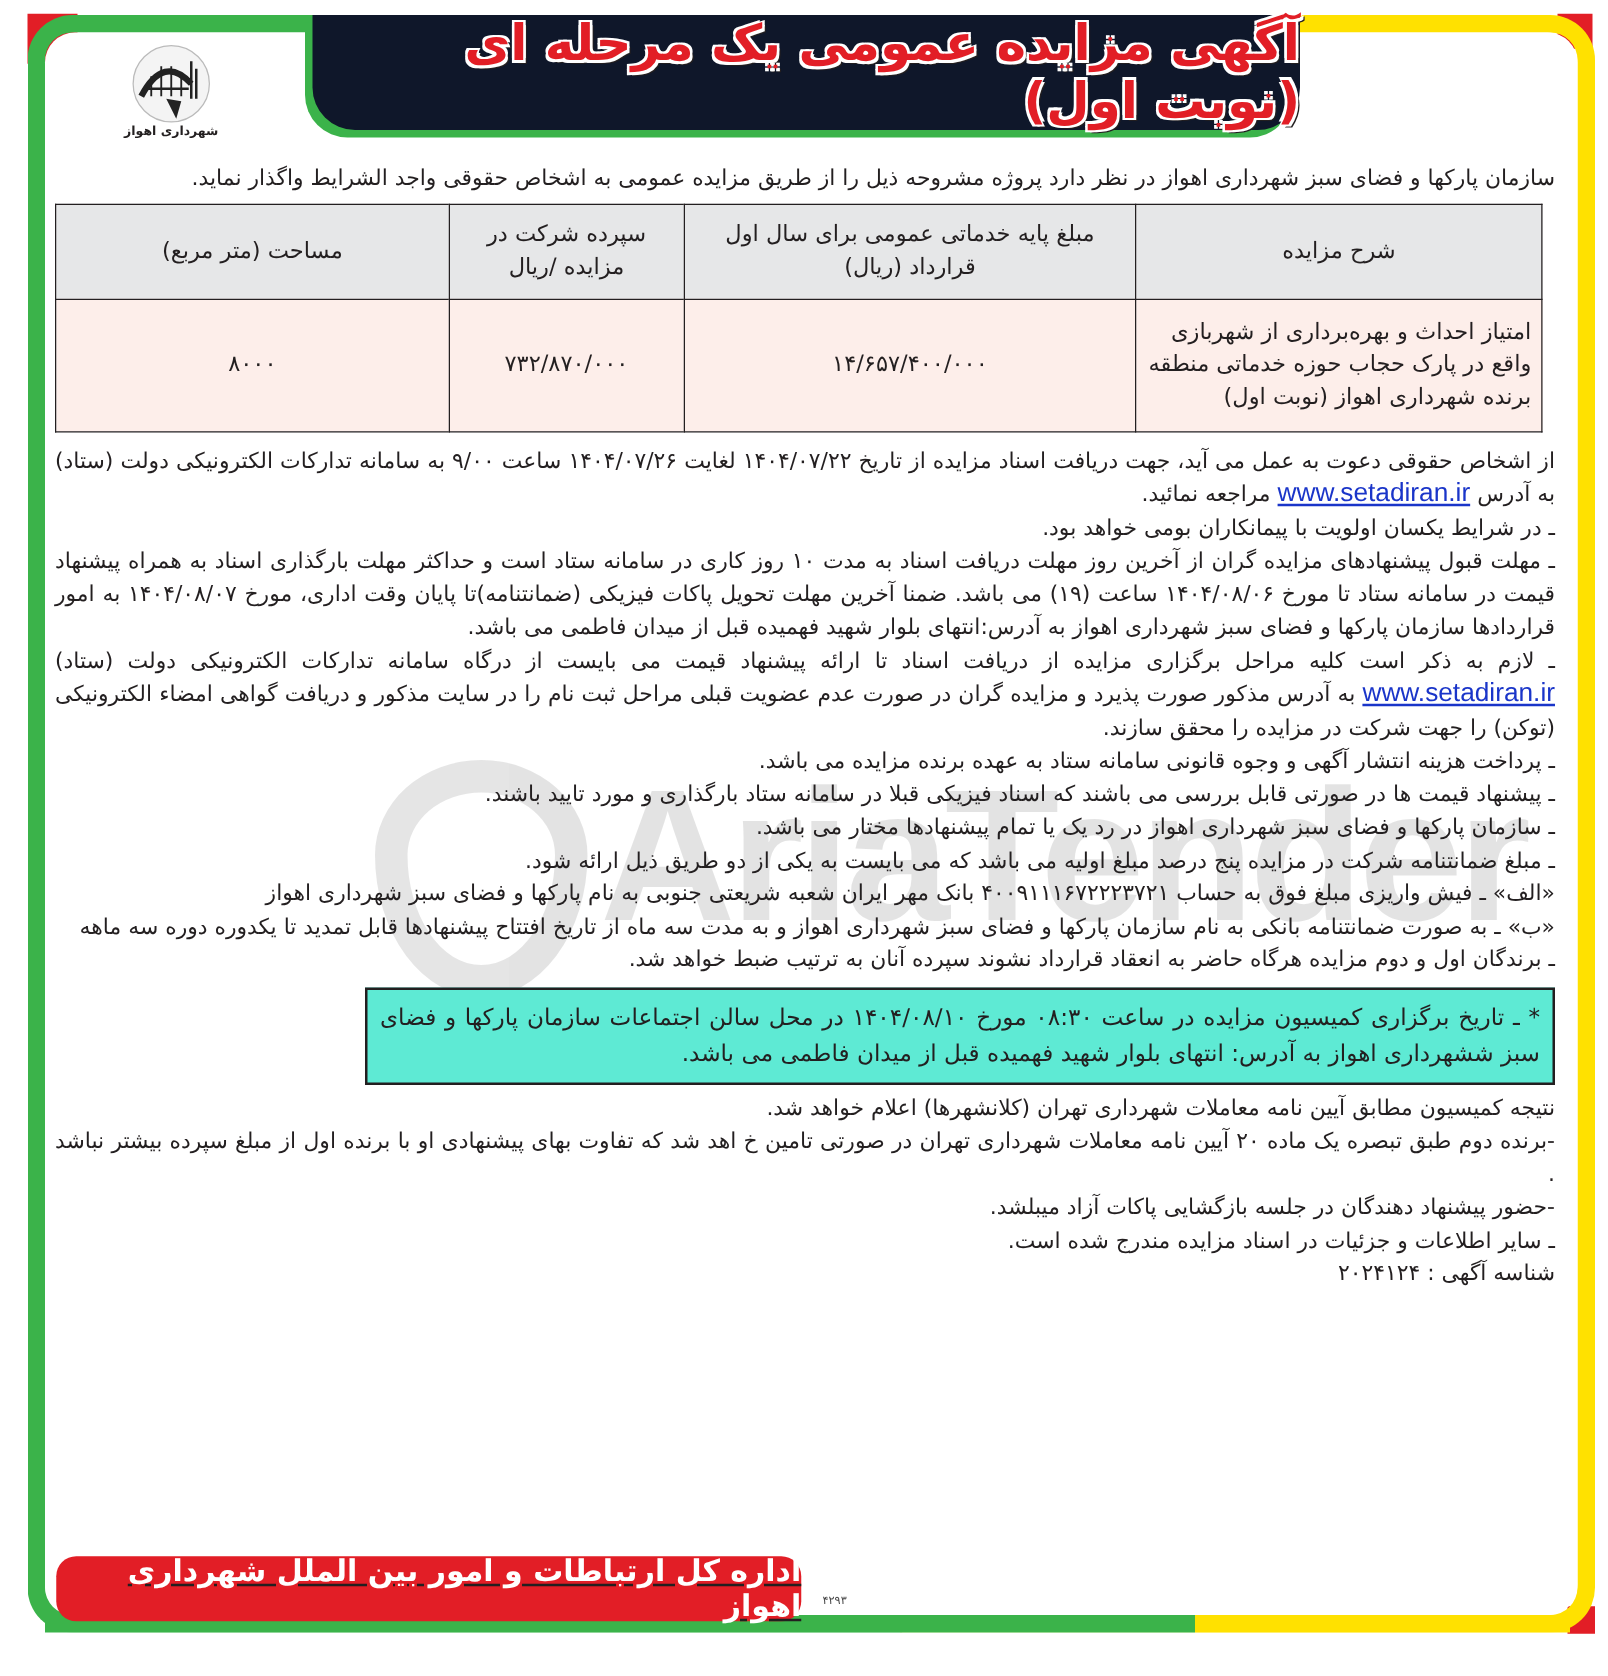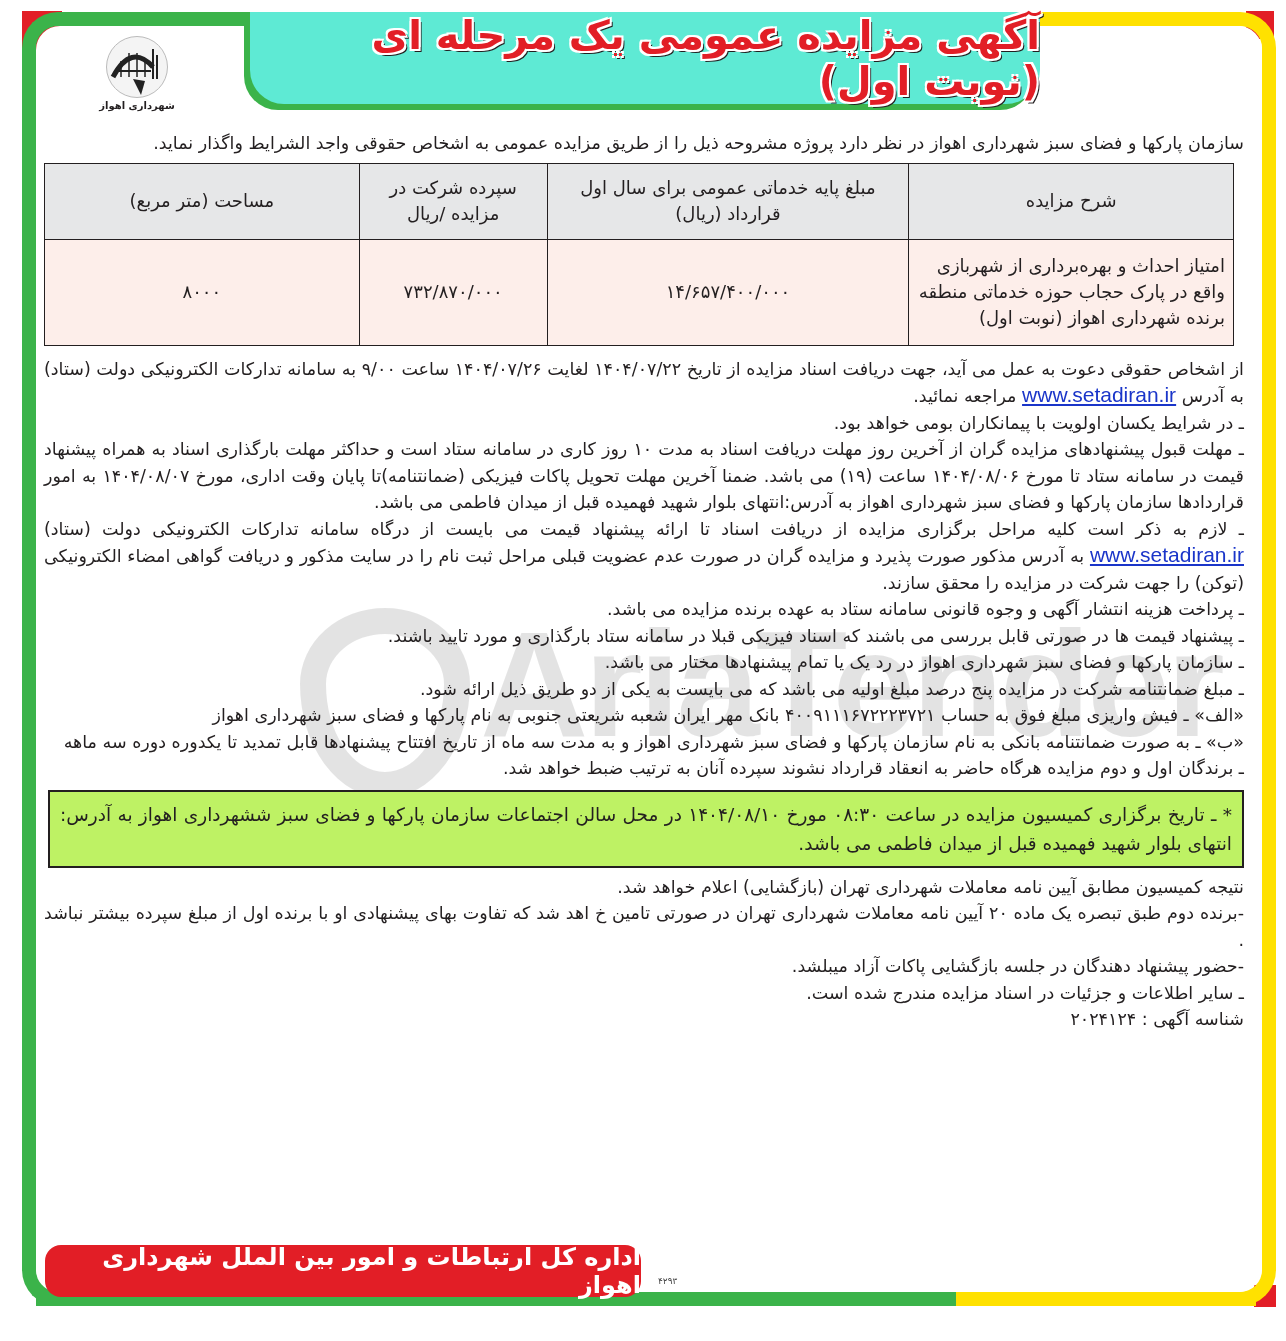--- a/index.html
+++ b/index.html
@@ -23,21 +23,21 @@
     .frame-bottom-green-full { position: absolute; left: 36px; top: 1292px; width: 920px; height: 14px; background: #3bb34a; }
 
     .inner {
       position: absolute; left: 36px; top: 26px; width: 1226px; height: 1266px;
       background: #ffffff; border-radius: 24px;
     }
 
     
     .title-banner {
       position: absolute; left: 250px; top: 12px; width: 790px; height: 92px;
-      background: #5eead4; border-radius: 0 0 34px 34px;
+      background: #0f172a; border-radius: 0 0 34px 34px;
       box-shadow: -6px 6px 0 #3bb34a;
       display: flex; align-items: center; justify-content: center;
     }
     .title-text {
       direction: rtl; font-family: "DejaVu Sans", sans-serif; font-weight: bold;
       font-size: 40px; color: #e21e26;
       text-shadow: 2px 2px 0 #ffffff, -2px -2px 0 #ffffff, 2px -2px 0 #ffffff, -2px 2px 0 #ffffff, 3px 3px 0 #231f20;
     }
 
     
@@ -65,28 +65,28 @@
     .auction-table td { background: #fdeeea; height: 106px; }
     .auction-table td.desc { text-align: right; }
     .col-desc { width: 325px; }
     .col-base { width: 362px; }
     .col-deposit { width: 188px; }
     .col-area { width: 315px; }
 
     .link { color: #1a35c9; text-decoration: underline; direction: ltr; unicode-bidi: embed; font-family: "Liberation Sans", sans-serif; font-size: 21px; }
 
     .highlight-box {
-      border: 2px solid #231f20; background: #bef264; padding: 8px 10px; margin: 8px 0 6px 0;
-      font-size: 18.5px; line-height: 29px; width: 1196px;
+      border: 2px solid #231f20; background: #5eead4; padding: 8px 10px; margin: 8px 0 6px 0;
+      font-size: 18.5px; line-height: 29px; width: 952px;
     }
 
     .footer-banner {
       position: absolute; left: 45px; top: 1245px; width: 596px; height: 52px;
       background: #e21e26; border-radius: 16px;
-      display: flex; align-items: center; justify-content: center;
+      display: flex; align-items: center; justify-content: center; text-decoration: underline;
     }
     .footer-text { direction: rtl; color: #ffffff; font-weight: bold; font-size: 24px; }
     .page-code { position: absolute; left: 658px; top: 1276px; font-size: 9px; color: #444; }
 
     .watermark {
       position: absolute; left: 300px; top: 588px; width: 700px; height: 220px;
       opacity: 0.13; pointer-events: none;
     }
     .watermark-text { position: absolute; left: 180px; top: 10px; font-size: 150px; font-weight: bold; color: #333; font-family: "Liberation Sans", sans-serif; letter-spacing: -4px; }
     .watermark-shield { position: absolute; left: 0; top: 20px; width: 170px; height: 190px; border: 26px solid #333; border-radius: 50% 50% 50% 50% / 40% 40% 60% 60%; }
@@ -163,21 +163,21 @@
   <p>ـ پرداخت هزینه انتشار آگهی و وجوه قانونی سامانه ستاد به عهده برنده مزایده می باشد.</p>
   <p>ـ پیشنهاد قیمت ها در صورتی قابل بررسی می باشند که اسناد فیزیکی قبلا در سامانه ستاد بارگذاری و مورد تایید باشند.</p>
   <p>ـ سازمان پارکها و فضای سبز شهرداری اهواز در رد یک یا تمام پیشنهادها مختار می باشد.</p>
   <p>ـ مبلغ ضمانتنامه شرکت در مزایده پنج درصد مبلغ اولیه می باشد که می بایست به یکی از دو طریق ذیل ارائه شود.</p>
   <p>«الف» ـ فیش واریزی مبلغ فوق به حساب ۴۰۰۹۱۱۱۶۷۲۲۲۳۷۲۱ بانک مهر ایران شعبه شریعتی جنوبی به نام پارکها و فضای سبز شهرداری اهواز</p>
   <p>«ب» ـ به صورت ضمانتنامه بانکی به نام سازمان پارکها و فضای سبز شهرداری اهواز و به مدت سه ماه از تاریخ افتتاح پیشنهادها قابل تمدید تا یکدوره دوره سه ماهه</p>
   <p>ـ برندگان اول و دوم مزایده هرگاه حاضر به انعقاد قرارداد نشوند سپرده آنان به ترتیب ضبط خواهد شد.</p>
 
   <div class="highlight-box">* ـ تاریخ برگزاری کمیسیون مزایده در ساعت ۰۸:۳۰ مورخ ۱۴۰۴/۰۸/۱۰ در محل سالن اجتماعات سازمان پارکها و فضای سبز ششهرداری اهواز به آدرس: انتهای بلوار شهید فهمیده قبل از میدان فاطمی می باشد.</div>
 
-  <p>نتیجه کمیسیون مطابق آیین نامه معاملات شهرداری تهران (بازگشایی) اعلام خواهد شد.</p>
+  <p>نتیجه کمیسیون مطابق آیین نامه معاملات شهرداری تهران (کلانشهرها) اعلام خواهد شد.</p>
   <p>-برنده دوم طبق تبصره یک ماده ۲۰ آیین نامه معاملات شهرداری تهران در صورتی تامین خ اهد شد که تفاوت بهای پیشنهادی او با برنده اول از مبلغ سپرده بیشتر نباشد .</p>
   <p>-حضور پیشنهاد دهندگان در جلسه بازگشایی پاکات آزاد میبلشد.</p>
   <p>ـ سایر اطلاعات و جزئیات در اسناد مزایده مندرج شده است.</p>
   <p>
     <span>شناسه آگهی :</span>
     <span>۲۰۲۴۱۲۴</span>
   </p>
 </div>
 
 <div class="footer-banner">

